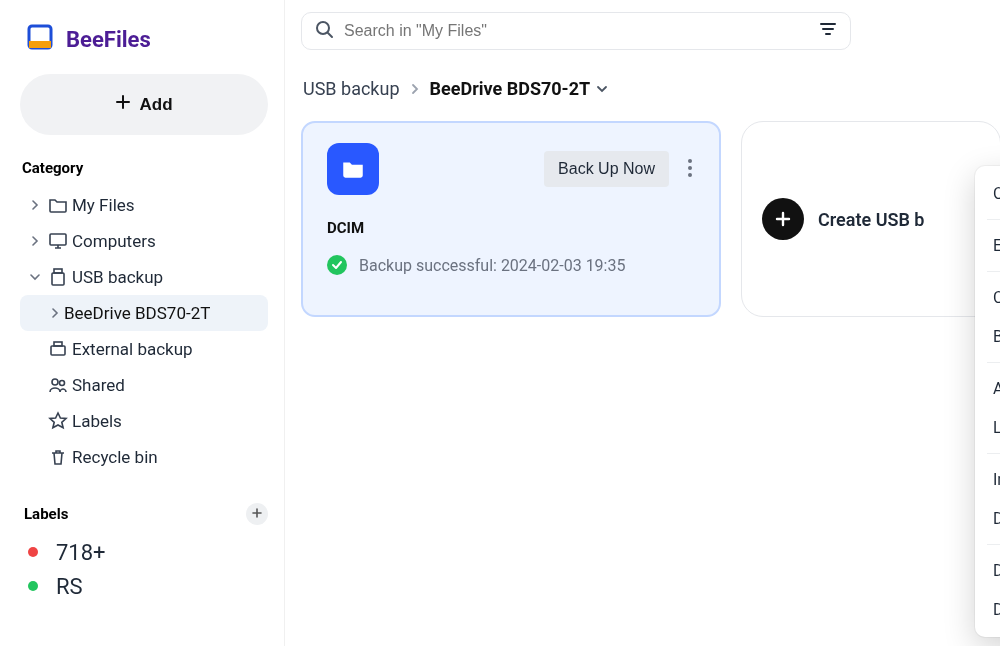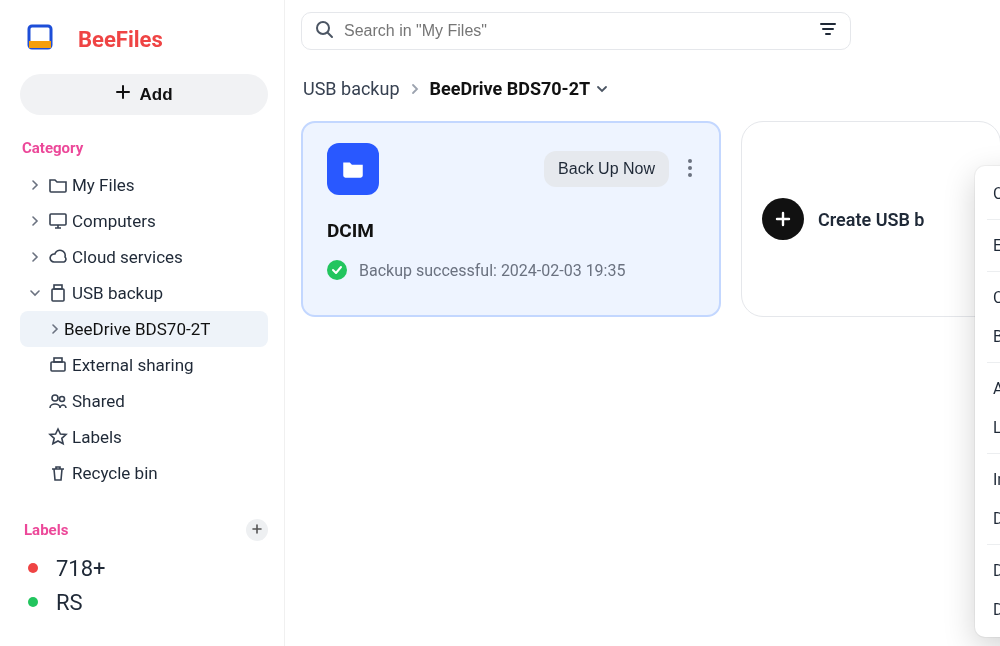--- a/index.html
+++ b/index.html
@@ -13,38 +13,38 @@
   font-size: 16px;
 }
 .app { display: flex; height: 100%; }
 .sidebar {
   width: 285px;
   padding: 16px 16px 0 20px;
   border-right: 1px solid #f0f0f0;
   flex-shrink: 0;
 }
 .brand { display: flex; align-items: center; gap: 10px; margin: 6px 4px 18px 6px; }
-.brand-name { font-size: 22px; font-weight: 700; color: #ef4444; margin-left: 12px; }
+.brand-name { font-size: 22px; font-weight: 700; color: #4c1d95; }
 .add-btn {
   background: #f1f2f4;
   border: none;
   border-radius: 999px;
-  height: 41px;
+  height: 61px;
   width: 100%;
   display: flex;
   align-items: center;
   justify-content: center;
   gap: 8px;
   font-size: 17px;
   font-weight: 600;
   color: #111;
   cursor: pointer;
   margin-bottom: 24px;
 }
-.section-title { font-size: 15px; font-weight: 700; color: #ec4899; margin-bottom: 10px; padding-left: 2px; }
+.section-title { font-size: 15px; font-weight: 700; color: #000000; margin-bottom: 10px; padding-left: 2px; }
 .section-row { display: flex; align-items: center; justify-content: space-between; margin-bottom: 10px; padding-left: 2px; }
 .add-label-btn { width: 22px; height: 22px; border-radius: 50%; background: #eef0f2; border: none; display: flex; align-items: center; justify-content: center; cursor: pointer; color: #555; }
 .nav { list-style: none; }
 .nav li { display: flex; align-items: center; height: 36px; border-radius: 8px; padding: 0 6px; cursor: pointer; }
 .nav li .chev { width: 18px; display: flex; justify-content: center; color: #6b7280; }
 .nav li .icon { width: 28px; display: flex; justify-content: center; color: #374151; }
 .nav li .label { font-size: 17px; color: #1f2937; }
 .nav li.sub { padding-left: 26px; }
 .nav li.selected { background: #eef3f9; }
 .nav li.selected .label { color: #111; }
@@ -76,23 +76,23 @@
   width: 420px;
   border: 2px solid #c3d7ff;
   background: #eef4ff;
   border-radius: 14px;
   padding: 20px 20px 28px 24px;
   position: relative;
 }
 .card-header { display: flex; align-items: center; justify-content: space-between; }
 .folder-badge { width: 52px; height: 52px; background: #2958ff; border-radius: 12px; display: flex; align-items: center; justify-content: center; }
 .card-actions { display: flex; align-items: center; gap: 12px; }
-.backup-btn { background: #e6e9ee; border: none; border-radius: 12px; padding: 9px 14px; font-size: 16px; font-weight: 500; color: #1f2937; cursor: pointer; }
+.backup-btn { background: #e6e9ee; border: none; border-radius: 4px; padding: 9px 14px; font-size: 16px; font-weight: 500; color: #1f2937; cursor: pointer; }
 .more-btn { background: transparent; border: none; cursor: pointer; color: #6b7280; padding: 6px; }
-.card-title { font-size: 19px; font-weight: 700; margin-top: 24px; color: #111; }
+.card-title { font-size: 15px; font-weight: 700; margin-top: 24px; color: #111; }
 .card-status { display: flex; align-items: center; gap: 12px; margin-top: 18px; color: #6b7280; font-size: 16px; }
 .check-badge { width: 20px; height: 20px; border-radius: 50%; background: #22c55e; display: flex; align-items: center; justify-content: center; flex-shrink: 0; }
 
 .create-card { width: 260px; border: 1px solid #e5e7eb; border-radius: 22px; padding: 20px; display: flex; align-items: center; gap: 14px; height: 196px; }
 .create-icon { width: 42px; height: 42px; border-radius: 50%; background: #111; display: flex; align-items: center; justify-content: center; color: #fff; }
 .create-label { font-size: 18px; font-weight: 600; white-space: nowrap; }
 
 .context-menu {
   position: absolute;
   left: 690px;
@@ -157,33 +157,20 @@
             <svg width="20" height="20" viewBox="0 0 20 20">
               <rect x="2" y="3" width="16" height="11" rx="1" fill="none" stroke="#374151" stroke-width="1.6"></rect>
               <path d="M7 17h6M10 14v3" stroke="#374151" stroke-width="1.6"></path>
             </svg>
           </span>
         <span class="label">Computers</span>
       </li>
       <li>
         <span class="chev">
             <svg width="10" height="10" viewBox="0 0 10 10">
-              <path d="M3 1l4 4-4 4" stroke="#6b7280" stroke-width="1.6" fill="none" stroke-linecap="round"></path>
-            </svg>
-          </span>
-        <span class="icon">
-            <svg width="20" height="20" viewBox="0 0 20 20">
-              <path d="M6 15a4 4 0 1 1 .8-7.94A5 5 0 0 1 17 10a3 3 0 0 1-1 5H6z" fill="none" stroke="#374151" stroke-width="1.6"></path>
-            </svg>
-          </span>
-        <span class="label">Cloud services</span>
-      </li>
-      <li>
-        <span class="chev">
-            <svg width="10" height="10" viewBox="0 0 10 10">
               <path d="M1 3l4 4 4-4" stroke="#6b7280" stroke-width="1.6" fill="none" stroke-linecap="round"></path>
             </svg>
           </span>
         <span class="icon">
             <svg width="20" height="20" viewBox="0 0 20 20">
               <rect x="6" y="2" width="8" height="4" fill="none" stroke="#374151" stroke-width="1.6"></rect>
               <rect x="4" y="6" width="12" height="12" rx="1" fill="none" stroke="#374151" stroke-width="1.6"></rect>
             </svg>
           </span>
         <span class="label">USB backup</span>
@@ -197,21 +184,21 @@
         <span class="label">BeeDrive BDS70-2T</span>
       </li>
       <li>
         <span class="chev"></span>
         <span class="icon">
             <svg width="20" height="20" viewBox="0 0 20 20">
               <rect x="3" y="7" width="14" height="9" rx="1" fill="none" stroke="#374151" stroke-width="1.6"></rect>
               <rect x="6" y="3" width="8" height="4" fill="none" stroke="#374151" stroke-width="1.6"></rect>
             </svg>
           </span>
-        <span class="label">External sharing</span>
+        <span class="label">External backup</span>
       </li>
       <li>
         <span class="chev"></span>
         <span class="icon">
             <svg width="20" height="20" viewBox="0 0 20 20">
               <circle cx="7" cy="7" r="3" fill="none" stroke="#374151" stroke-width="1.6"></circle>
               <circle cx="14" cy="8" r="2.5" fill="none" stroke="#374151" stroke-width="1.6"></circle>
               <path d="M2 17c0-3 3-4 5-4s5 1 5 4M12 17c0-2 2-3 3-3s3 1 3 3" fill="none" stroke="#374151" stroke-width="1.6"></path>
             </svg>
           </span>

